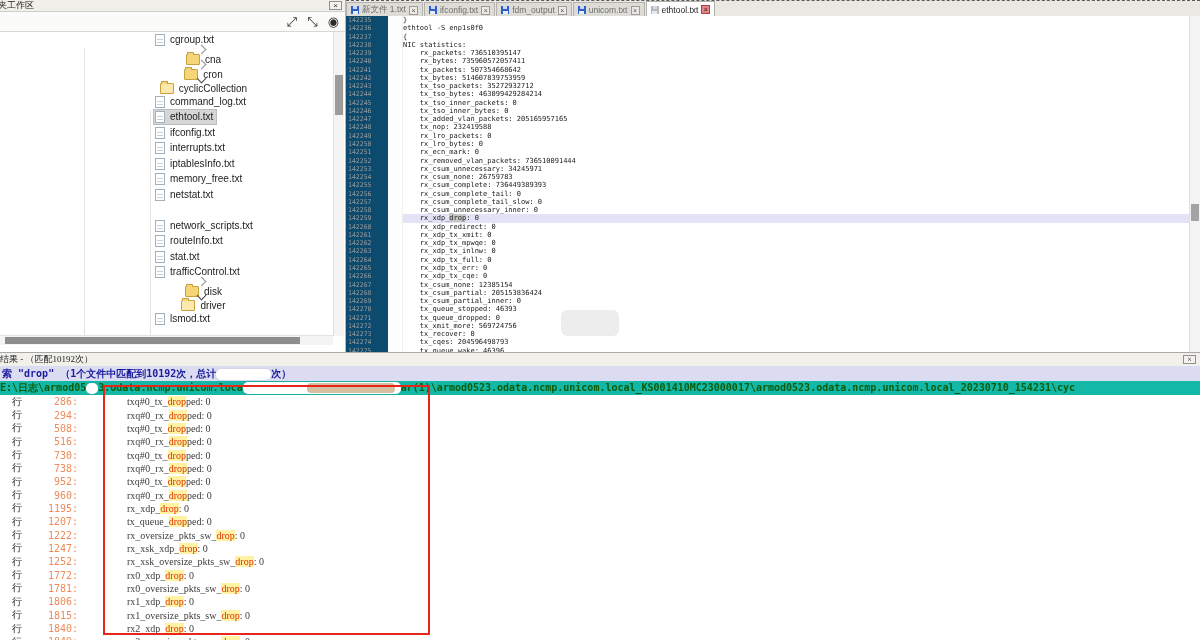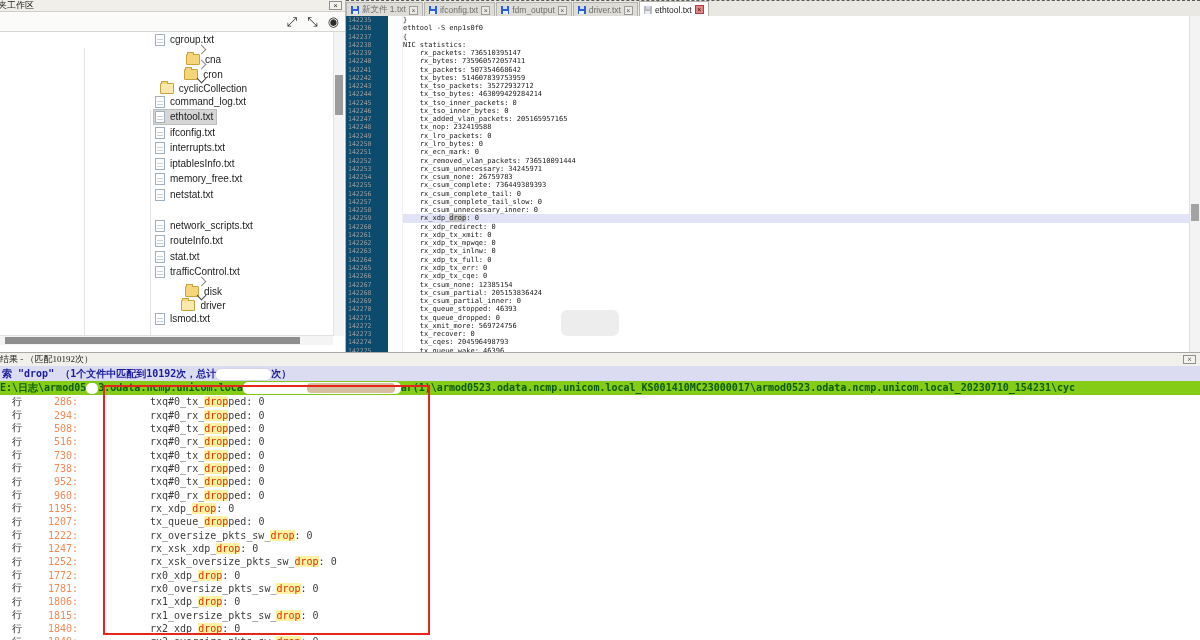--- a/index.html
+++ b/index.html
@@ -62,28 +62,28 @@
   .ed-redact{position:absolute;left:215px;top:310px;width:58px;height:26px;background:#ececec;border-radius:6px;opacity:.95;}
   
   .res{position:absolute;left:0;top:352px;width:1200px;height:288px;background:#ffffff;border-top:1px solid #a8a8a8;}
   .res-title{position:absolute;left:0;top:0;right:0;height:13px;background:#f1f0ea;border-bottom:1px solid #d6d5cf;
              font-size:9px;line-height:13px;color:#222;padding-left:2px;white-space:nowrap;overflow:hidden;font-family:Liberation Serif, serif;}
   .res-title .t{margin-left:-2px;display:inline-block;}
   .res-title .xbtn{right:4px;top:2px;}
   .res-search{position:absolute;left:0;top:13px;right:0;height:15px;background:#dbdbf2;
               font-family:"DejaVu Sans Mono",monospace;font-weight:bold;font-size:10px;line-height:15px;color:#1b1b9e;
               white-space:pre;padding-left:2px;overflow:hidden;}
-  .res-path{position:absolute;left:0;top:28px;right:0;height:14px;background:#84cc16;
+  .res-path{position:absolute;left:0;top:28px;right:0;height:14px;background:#14b8a6;
             font-family:"DejaVu Sans Mono",monospace;font-weight:bold;font-size:10px;line-height:14px;color:#0b5c0b;
             white-space:pre;overflow:hidden;}
   .res-rows{position:absolute;left:0;top:42px;right:0;bottom:0;overflow:hidden;}
   .rrow{height:13.35px;display:flex;align-items:center;font-family:"DejaVu Sans Mono",monospace;font-size:10px;white-space:pre;}
   .rrow .rlabel{flex:0 0 auto;margin-left:12px;color:#2a2a2a;font-family:"Liberation Sans",sans-serif;font-size:10px;}
   .rrow .rnum{flex:0 0 56px;text-align:right;color:#ef8a58;}
-  .rrow .rtxt{margin-left:72px;color:#3c3c3c;}
+  .rrow .rtxt{margin-left:49px;color:#3c3c3c;font-family:Liberation Serif, serif;}
   .rmatch{background:#fff2a2;color:#dd3300;}
   .redbox{position:absolute;left:103px;top:32px;width:327px;height:250px;border:2px solid #e6261b;box-sizing:border-box;z-index:6;pointer-events:none;}
   .tan{display:inline-block;background:#d4c0a1;border-radius:4px;height:10px;vertical-align:middle;}
 </style>
 </head>
 <body>
 
 <div class="ws">
   <div class="ws-title">
     <span class="t">夹工作区</span>
@@ -232,21 +232,21 @@
         <span>ifconfig.txt</span>
         <span class="tclose">×</span>
       </div>
       <div class="tab">
         <span class="floppy"></span>
         <span>fdm_output</span>
         <span class="tclose">×</span>
       </div>
       <div class="tab">
         <span class="floppy"></span>
-        <span>driver.txt</span>
+        <span>unicom.txt</span>
         <span class="tclose">×</span>
       </div>
       <div class="tab active">
         <span class="floppy"></span>
         <span>ethtool.txt</span>
         <span class="tclose">×</span>
       </div>
     </div>
   <div class="edbody" id="edbody">
       <div class="eline"><span class="lnum">142235</span><span class="lmarg"></span><span class="ltxt">}</span></div>

